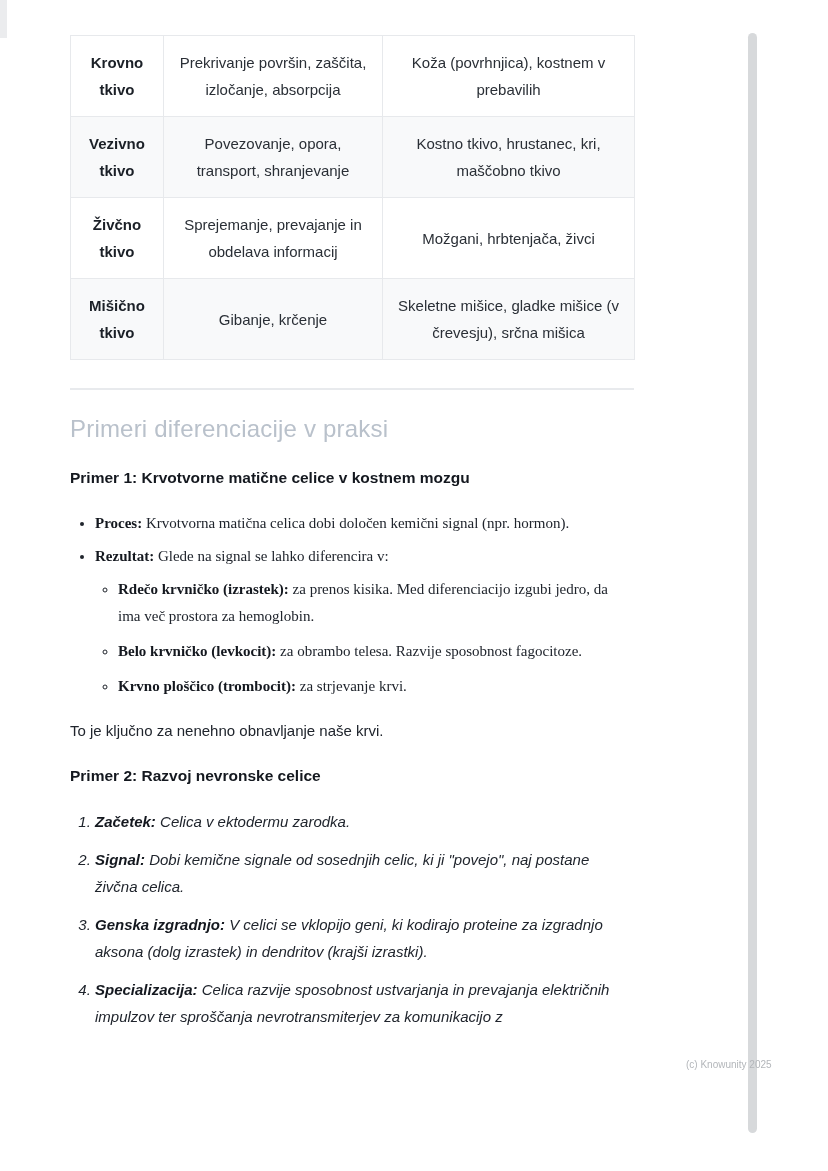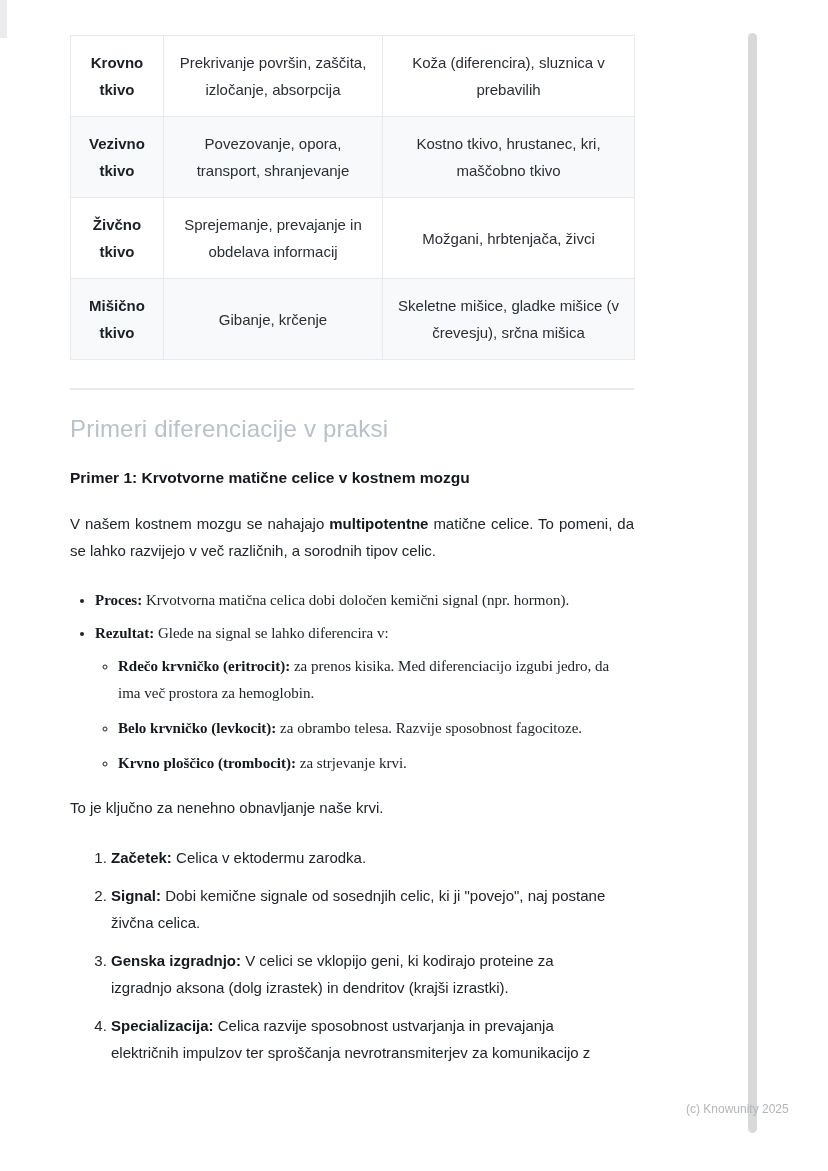--- a/index.html
+++ b/index.html
@@ -52,28 +52,28 @@
     font-size:15px; line-height:1.8; list-style-type:disc;font-family:Liberation Serif, serif;
   }
   ul.bullets > li { margin-bottom:6px; }
   ul.subs {
     list-style-type:circle;
     padding-left:23px; margin:6px 0 0;
   }
   ul.subs > li { margin-bottom:8px; }
 
   ol.steps {
-    margin:16px; padding-left:25px;
-    font-size:15px; line-height:1.8; list-style-type:decimal;
+    margin:0; padding-left:25px;
+    font-size:15px; line-height:1.8; list-style-type:decimal;font-style:italic;
   }
   ol.steps > li { margin-bottom:11px; }
 
   .footer {
-    position:absolute; left:686px; top:1102px;
-    font-size:12px; color:#b3b6ba; z-index:3;
+    position:absolute; left:686px; top:1059px;
+    font-size:10px; color:#b3b6ba; z-index:3;
     white-space:nowrap;
   }
   .scrollbar {
     position:absolute; left:748px; top:33px;
     width:9px; height:1100px;
     background:#d7d9db; border-radius:5px; z-index:2;
   }
 </style>
 </head>
 <body>
@@ -81,21 +81,21 @@
 <div class="page">
   <div class="corner-artifact"></div>
 
   <div class="content">
 
     <table class="tissue-table">
       <tbody>
         <tr>
           <td class="c1">Krovno tkivo</td>
           <td class="c2">Prekrivanje površin, zaščita, izločanje, absorpcija</td>
-          <td class="c3">Koža (diferencira), sluznica v prebavilih</td>
+          <td class="c3">Koža (povrhnjica), kostnem v prebavilih</td>
         </tr>
         <tr>
           <td class="c1">Vezivno tkivo</td>
           <td class="c2">Povezovanje, opora, transport, shranjevanje</td>
           <td class="c3">Kostno tkivo, hrustanec, kri, maščobno tkivo</td>
         </tr>
         <tr>
           <td class="c1">Živčno tkivo</td>
           <td class="c2">Sprejemanje, prevajanje in obdelava informacij</td>
           <td class="c3">Možgani, hrbtenjača, živci</td>
@@ -107,35 +107,35 @@
         </tr>
       </tbody>
     </table>
 
     <hr class="divider">
 
     <h2 class="section-title">Primeri diferenciacije v praksi</h2>
 
     <h3 class="subheading">Primer 1: Krvotvorne matične celice v kostnem mozgu</h3>
 
-    <p class="body justify"><span>V našem kostnem mozgu se nahajajo </span><strong>multipotentne</strong><span> matične celice. To pomeni, da se lahko razvijejo v več različnih, a sorodnih tipov celic.</span></p>
 
     <ul class="bullets">
       <li><strong>Proces:</strong><span> Krvotvorna matična celica dobi določen kemični signal (npr. hormon).</span></li>
       <li><strong>Rezultat:</strong><span> Glede na signal se lahko diferencira v:</span>
         <ul class="subs">
-          <li><strong>Rdečo krvničko (eritrocit):</strong><span> za prenos kisika. Med diferenciacijo izgubi jedro, da ima več prostora za hemoglobin.</span></li>
+          <li><strong>Rdečo krvničko (izrastek):</strong><span> za prenos kisika. Med diferenciacijo izgubi jedro, da ima več prostora za hemoglobin.</span></li>
           <li><strong>Belo krvničko (levkocit):</strong><span> za obrambo telesa. Razvije sposobnost fagocitoze.</span></li>
           <li><strong>Krvno ploščico (trombocit):</strong><span> za strjevanje krvi.</span></li>
         </ul>
       </li>
     </ul>
 
     <p class="body">To je ključno za nenehno obnavljanje naše krvi.</p>
 
+    <h3 class="subheading">Primer 2: Razvoj nevronske celice</h3>
 
     <ol class="steps">
       <li><strong>Začetek:</strong><span> Celica v ektodermu zarodka.</span></li>
       <li><strong>Signal:</strong><span> Dobi kemične signale od sosednjih celic, ki ji "povejo", naj postane živčna celica.</span></li>
       <li><strong>Genska izgradnjo:</strong><span> V celici se vklopijo geni, ki kodirajo proteine za izgradnjo aksona (dolg izrastek) in dendritov (krajši izrastki).</span></li>
       <li><strong>Specializacija:</strong><span> Celica razvije sposobnost ustvarjanja in prevajanja električnih impulzov ter sproščanja nevrotransmiterjev za komunikacijo z</span></li>
     </ol>
 
   </div>
 

